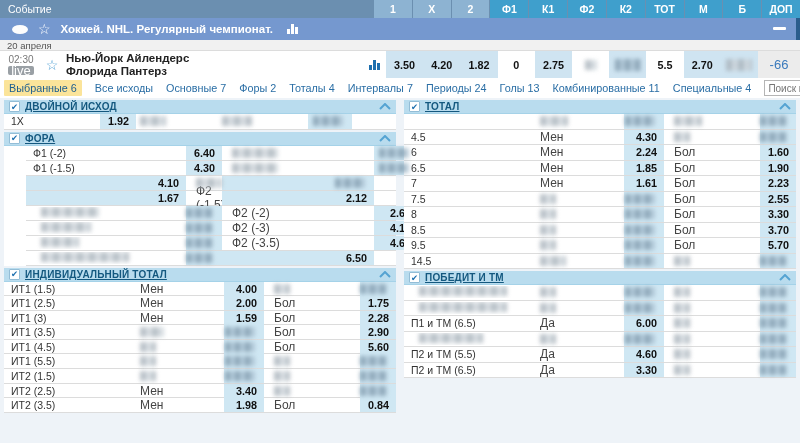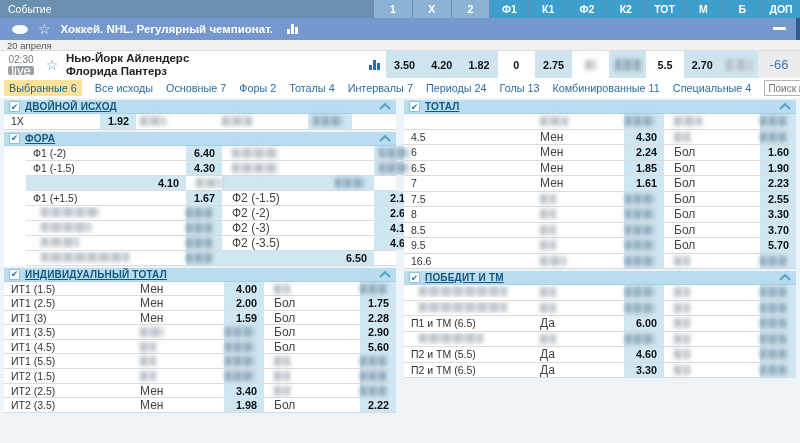--- a/index.html
+++ b/index.html
@@ -262,21 +262,20 @@
             <span>4.10</span>
           </div>
         <div class="sub sub2">
             <span class="bl bl-lab2"></span>
           </div>
         <div class="val">
             <span class="bl dark bl-val"></span>
           </div>
       </div>
       <div class="row duo">
-        <div class="lab">Ф1 (+1.5)</div>
         <div class="val">
             <span>1.67</span>
           </div>
         <div class="sub sub2 lab">Ф2 (-1.5)</div>
         <div class="val">
             <span>2.12</span>
           </div>
       </div>
       <div class="row duo">
         <div class="lab"><span class="bl bl-lab"></span></div>
@@ -434,21 +433,21 @@
           </div>
       </div>
       <div class="row r5">
         <div class="lab">ИТ2 (3.5)</div>
         <div class="sub">Мен</div>
         <div class="val">
             <span>1.98</span>
           </div>
         <div class="sub sub2">Бол</div>
         <div class="val">
-            <span>2.22</span>
+            <span>0.84</span>
           </div>
       </div>
     </div>
   </div>
 
   <div class="pcol">
 
     <div class="panel p-total">
       <div class="phead">
         <span class="chk">✔</span>
@@ -566,21 +565,21 @@
           </div>
         <div class="val">
             <span class="bl dark bl-val"></span>
           </div>
         <div class="sub sub2">Бол</div>
         <div class="val">
             <span>5.70</span>
           </div>
       </div>
       <div class="row r5">
-        <div class="lab">16.6</div>
+        <div class="lab">14.5</div>
         <div class="sub">
             <span class="bl bl-sub" style="width:26px"></span>
           </div>
         <div class="val">
             <span class="bl dark bl-val"></span>
           </div>
         <div class="sub sub2">
             <span class="bl bl-sub"></span>
           </div>
         <div class="val">

